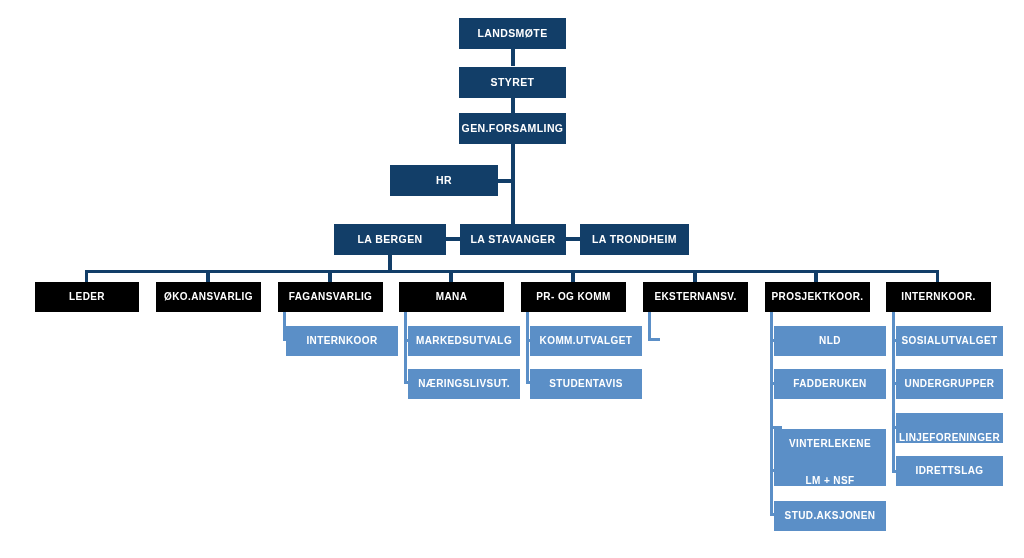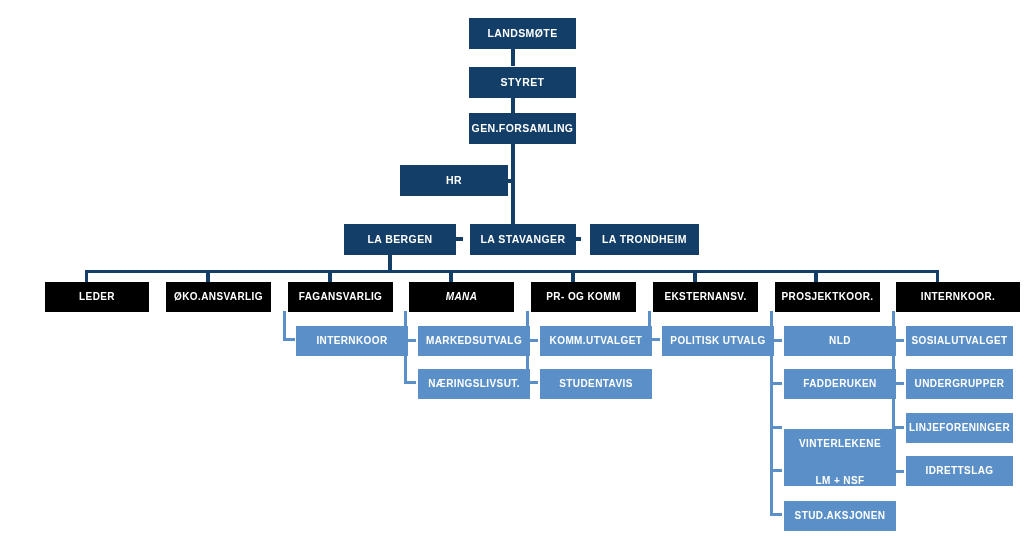--- a/index.html
+++ b/index.html
@@ -24,21 +24,20 @@
     box-sizing: border-box;
     display: flex;
     align-items: center;
     justify-content: center;
     color: #ffffff;
     font-weight: bold;
     letter-spacing: 0.4px;
     text-align: center;
     line-height: 1.05;
     user-select: none;
-    margin-left: 10px;
   }
   .node.level-top {
     background: #123e68;
     font-size: 10.5px;
   }
   .node.level-unit {
     background: #000000;
     font-size: 10px;
   }
   .node.level-sub {
@@ -151,37 +150,37 @@
   </div>
 
   <div class="node level-unit" style="left:156px; top:282px; width:105px; height:30px;">
     <span class="node-label">ØKO.ANSVARLIG</span>
   </div>
 
   <div class="node level-unit" style="left:278px; top:282px; width:105px; height:30px;">
     <span class="node-label">FAGANSVARLIG</span>
   </div>
 
-  <div class="node level-unit" style="left:399px; top:282px; width:105px; height:30px;font-style:italic;">
+  <div class="node level-unit" style="left:399px; top:282px; width:105px; height:30px;">
     <span class="node-label">MANA</span>
   </div>
 
   <div class="node level-unit" style="left:521px; top:282px; width:105px; height:30px;">
     <span class="node-label">PR- OG KOMM</span>
   </div>
 
   <div class="node level-unit" style="left:643px; top:282px; width:105px; height:30px;">
     <span class="node-label">EKSTERNANSV.</span>
   </div>
 
   <div class="node level-unit" style="left:765px; top:282px; width:105px; height:30px;">
     <span class="node-label">PROSJEKTKOOR.</span>
   </div>
 
-  <div class="node level-unit" style="left:886px; top:282px; width:124px; height:30px;">
+  <div class="node level-unit" style="left:886px; top:282px; width:105px; height:30px;">
     <span class="node-label">INTERNKOOR.</span>
   </div>
 
   <div class="node level-sub" style="left:286px; top:326px; width:112px; height:30px;">
     <span class="node-label">INTERNKOOR</span>
   </div>
 
   <div class="node level-sub" style="left:408px; top:326px; width:112px; height:30px;">
     <span class="node-label">MARKEDSUTVALG</span>
   </div>
@@ -189,23 +188,20 @@
     <span class="node-label">NÆRINGSLIVSUT.</span>
   </div>
 
   <div class="node level-sub" style="left:530px; top:326px; width:112px; height:30px;">
     <span class="node-label">KOMM.UTVALGET</span>
   </div>
   <div class="node level-sub" style="left:530px; top:369px; width:112px; height:30px;justify-content:center;">
     <span class="node-label">STUDENTAVIS</span>
   </div>
 
-  <div class="node level-sub" style="left:652px; top:326px; width:112px; height:30px;">
-    <span class="node-label">POLITISK UTVALG</span>
-  </div>
 
   <div class="node level-sub" style="left:774px; top:326px; width:112px; height:30px;">
     <span class="node-label">NLD</span>
   </div>
   <div class="node level-sub" style="left:774px; top:369px; width:112px; height:30px;">
     <span class="node-label">FADDERUKEN</span>
   </div>
   <div class="node level-sub" style="left:774px; top:429px; width:112px; height:30px;">
     <span class="node-label">VINTERLEKENE</span>
   </div>
@@ -215,20 +211,20 @@
   <div class="node level-sub" style="left:774px; top:501px; width:112px; height:30px;">
     <span class="node-label">STUD.AKSJONEN</span>
   </div>
 
   <div class="node level-sub" style="left:896px; top:326px; width:107px; height:30px;">
     <span class="node-label">SOSIALUTVALGET</span>
   </div>
   <div class="node level-sub" style="left:896px; top:369px; width:107px; height:30px;">
     <span class="node-label">UNDERGRUPPER</span>
   </div>
-  <div class="node level-sub" style="left:896px; top:413px; width:107px; height:30px;">
+  <div class="node level-sub" style="left:896px; top:413px; width:107px; height:30px;align-items:flex-end;">
     <span class="node-label">LINJEFORENINGER</span>
   </div>
   <div class="node level-sub" style="left:896px; top:456px; width:107px; height:30px;">
     <span class="node-label">IDRETTSLAG</span>
   </div>
 
 </div>
 
 </body></html>

